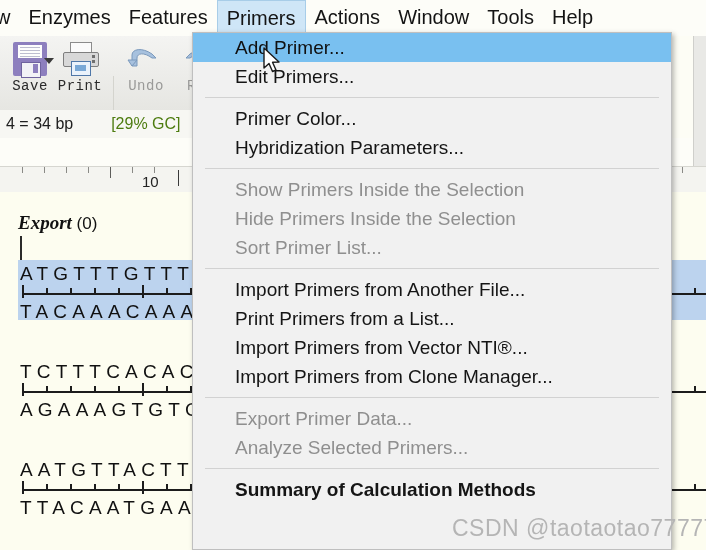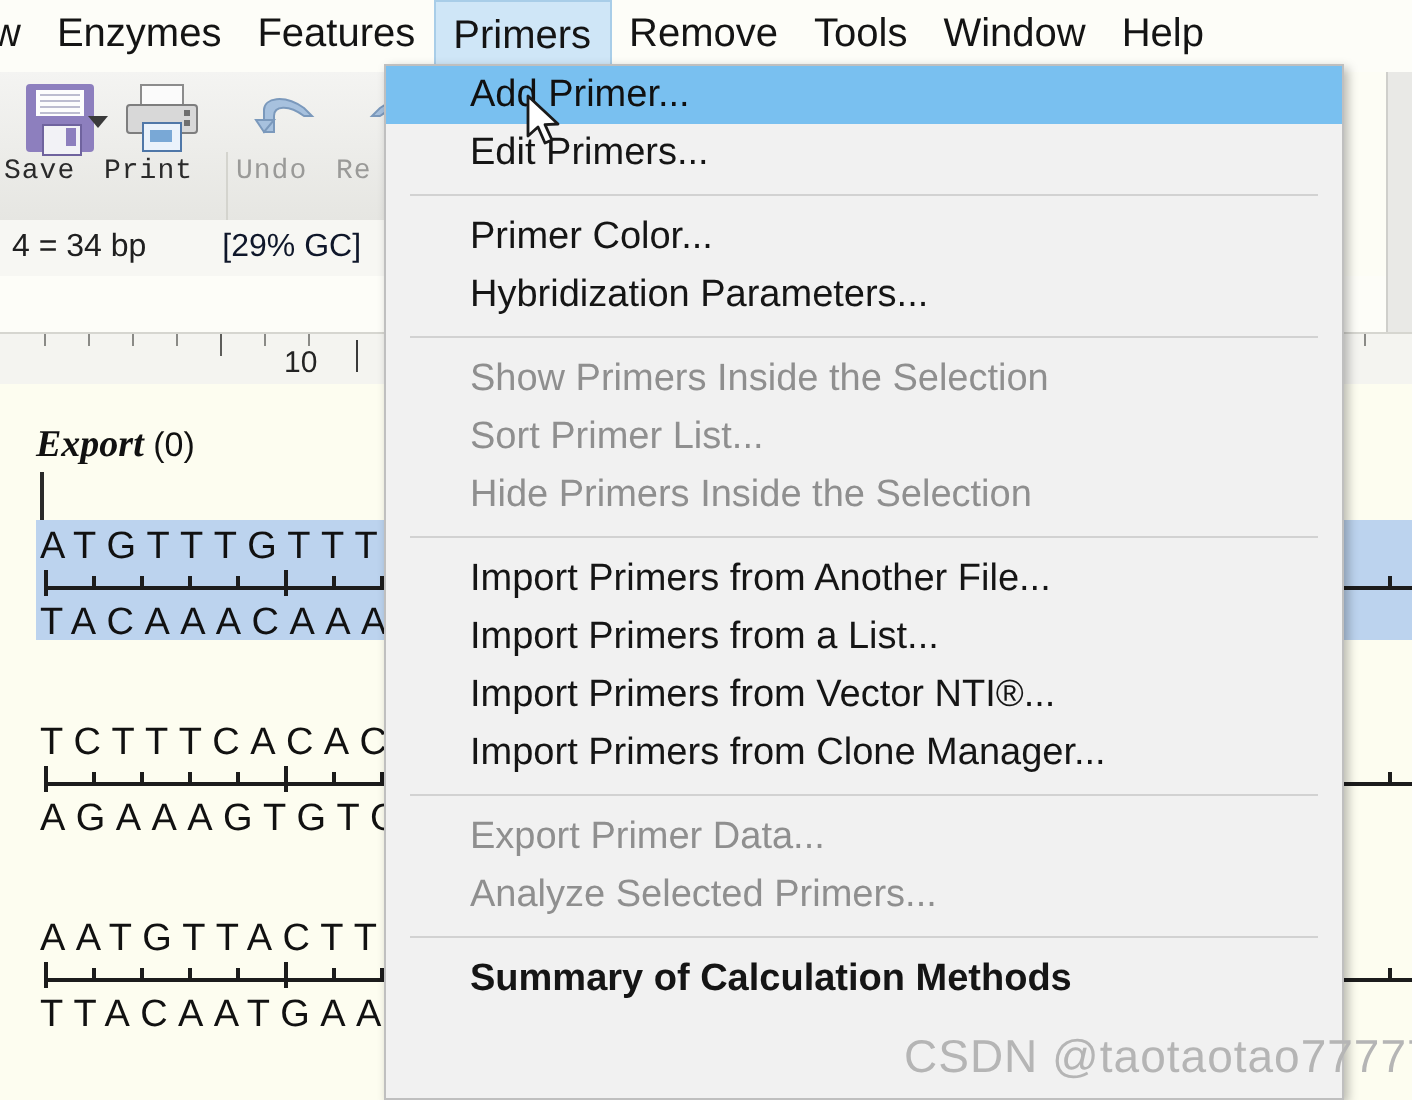--- a/index.html
+++ b/index.html
@@ -31,21 +31,21 @@
     border-right:1px solid #a8cde8;
     border-top:1px solid #a8cde8;
   }
 
   
   .toolbar{
     position:absolute;left:0;top:36px;width:200px;height:74px;
     background:linear-gradient(#f4f4f2,#e6e6e2);
     border-bottom:1px solid #c6c6c0;
   }
-  .tbtn{position:absolute;width:56px;font-family:"Liberation Mono", monospace;font-size:14px;color:#2a2a2a;}
+  .tbtn{position:absolute;text-align:center;width:56px;font-family:"Liberation Mono", monospace;font-size:14px;color:#2a2a2a;}
   .tbtn .lbl{display:block;margin-top:2px;letter-spacing:0.5px;}
   .tbtn.dim .lbl{color:#9a9a98;}
 
   .savebox{position:relative;width:34px;height:34px;margin:3px auto 0;}
   .savebox .body{position:absolute;left:0;top:0;width:34px;height:34px;background:#8d7fbe;border-radius:2px;}
   .savebox .paper{position:absolute;left:5px;top:3px;width:24px;height:13px;background:#fdfdfd;}
   .savebox .paper i{display:block;height:1px;background:#bdbdd0;margin:2px 2px 0;}
   .savebox .shutter{position:absolute;left:8px;top:20px;width:18px;height:14px;background:#f2f2f6;border:1px solid #6f639e;}
   .savebox .shutter b{position:absolute;right:2px;top:1px;width:5px;height:9px;background:#8d7fbe;}
 
@@ -62,21 +62,21 @@
   .sepv{position:absolute;top:40px;width:1px;height:64px;background:#d4d4ce;}
 
   
   .infostrip{
     position:absolute;left:0;top:110px;width:200px;height:28px;
     background:#f7f7f3;border-bottom:1px solid #c9c9c3;
     display:flex;align-items:center;
     font-family:"Liberation Sans", sans-serif;font-size:16px;color:#202020;
   }
   .infostrip .seg{padding-left:6px;}
-  .infostrip .seg.gc{padding-left:38px;color:#0f172a;}
+  .infostrip .seg.gc{padding-left:38px;color:#4d7c0f;}
 
   
   .ruler{
     position:absolute;left:0;top:166px;width:706px;height:26px;
     background:#f4f4f0;border-top:1px solid #d6d6d0;border-bottom:1px solid #c8c8c2;
   }
   .ruler .tick{position:absolute;top:0;width:1px;height:6px;background:#8a8a86;}
   .ruler .tick.big{height:11px;background:#5d5d5a;}
   .ruler .num{position:absolute;top:6px;font-size:15px;color:#232323;font-family:"Liberation Sans",sans-serif;}
   .ruler .caret{position:absolute;top:3px;width:1px;height:16px;background:#3a3a3a;}
@@ -372,23 +372,23 @@
       </div>
       <div class="seqrow">TTACAATGAACC</div>
     </div>
   </div>
 
   <div class="menubar">
     <div class="mi clipped">w</div>
     <div class="mi">Enzymes</div>
     <div class="mi">Features</div>
     <div class="mi active">Primers</div>
-    <div class="mi">Remove</div>
+    <div class="mi">Actions</div>
+    <div class="mi">Window</div>
     <div class="mi">Tools</div>
-    <div class="mi">Window</div>
     <div class="mi">Help</div>
   </div>
 
   <div class="menu">
 
     <div class="item sel">
       <span>Add Primer...</span>
     </div>
     <div class="item">
       <span>Edit Primers...</span>
@@ -403,33 +403,33 @@
     <div class="item">
       <span>Hybridization Parameters...</span>
     </div>
 
     <div class="sep"></div>
 
     <div class="item disabled">
       <span>Show Primers Inside the Selection</span>
     </div>
     <div class="item disabled">
+      <span>Hide Primers Inside the Selection</span>
+    </div>
+    <div class="item disabled">
       <span>Sort Primer List...</span>
     </div>
-    <div class="item disabled">
-      <span>Hide Primers Inside the Selection</span>
-    </div>
 
     <div class="sep"></div>
 
     <div class="item">
       <span>Import Primers from Another File...</span>
     </div>
     <div class="item">
-      <span>Import Primers from a List...</span>
+      <span>Print Primers from a List...</span>
     </div>
     <div class="item">
       <span>Import Primers from Vector NTI®...</span>
     </div>
     <div class="item">
       <span>Import Primers from Clone Manager...</span>
     </div>
 
     <div class="sep"></div>
 

